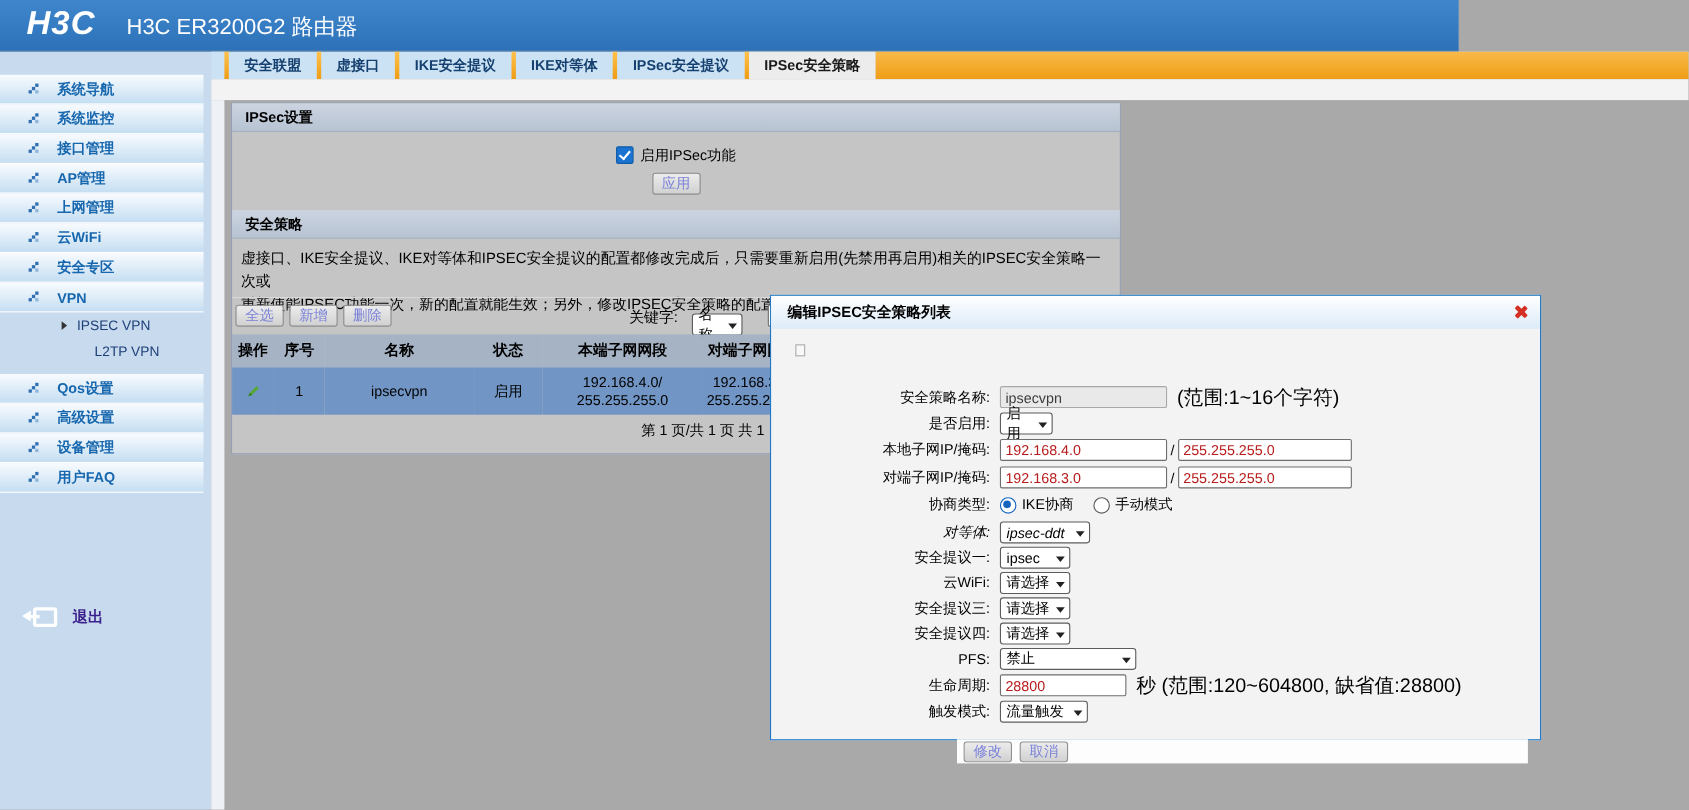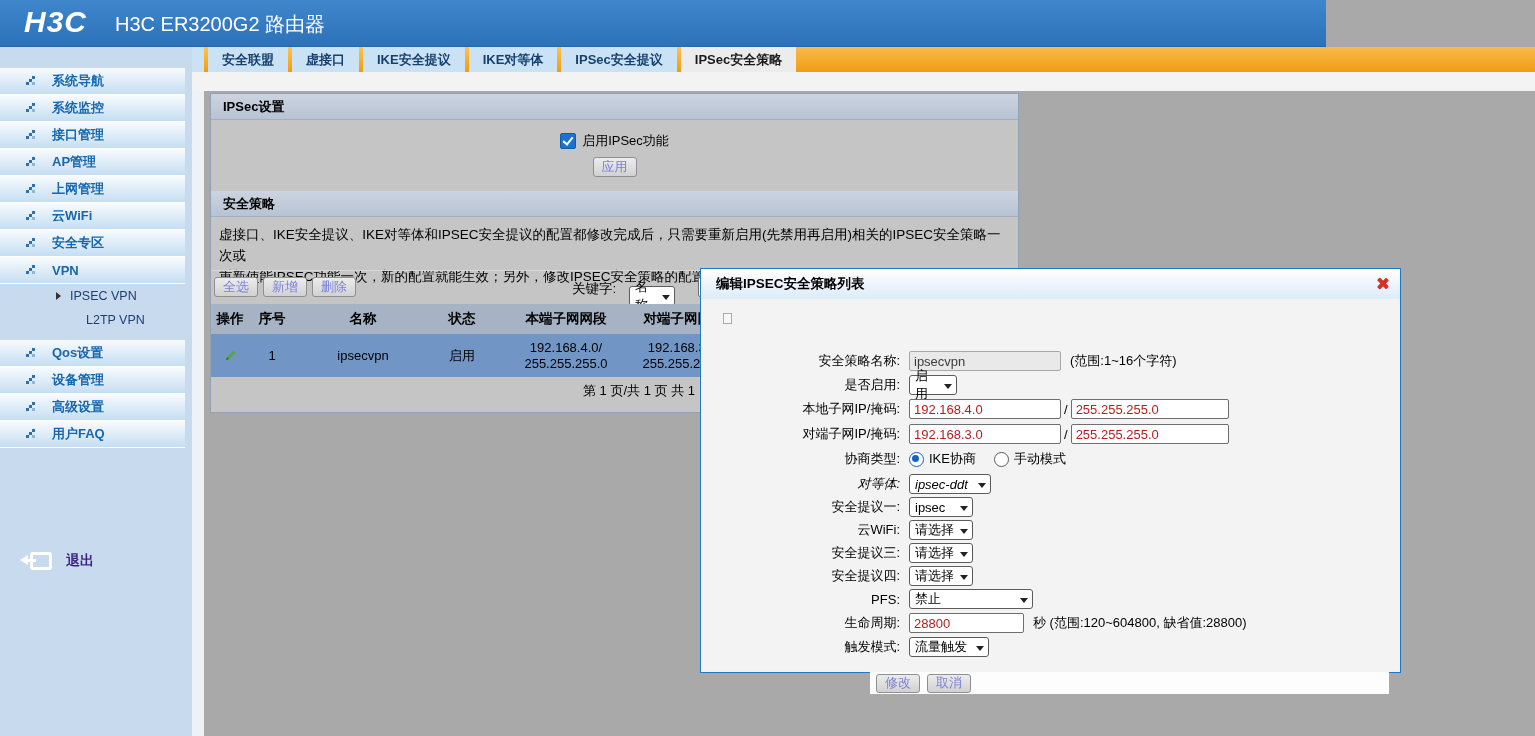--- a/index.html
+++ b/index.html
@@ -92,21 +92,21 @@
     padding-left:15px;font-size:13.5px;font-weight:bold;color:#000;position:relative;}
   .d-close{position:absolute;right:12px;top:8px;width:13px;height:13px;cursor:pointer;}
   .d-close::before,.d-close::after{content:"";position:absolute;left:6px;top:0;width:3.5px;height:13px;
     background:#d43023;border-radius:1px;}
   .d-close::before{transform:rotate(45deg);}
   .d-close::after{transform:rotate(-45deg);}
   .artifact{position:absolute;left:22px;top:44px;width:7px;height:9px;border:1px solid #aaa;background:#f8f8f8;}
   .drow{position:absolute;left:0;width:680px;height:22px;display:flex;align-items:center;padding-left:33px;}
   .dlabel{width:166px;text-align:right;font-size:13px;color:#000;flex:0 0 166px;}
   .dctrl{margin-left:9px;display:flex;align-items:center;}
-  .hint{font-size:13px;color:#000;margin-left:9px;white-space:nowrap;}
+  .hint{font-size:18px;color:#000;margin-left:9px;white-space:nowrap;}
   .slash{font-size:13px;margin:0 3px;}
   .radio{width:13px;height:13px;border-radius:50%;border:1px solid #5a5a5a;background:#fff;display:inline-block;cursor:pointer;}
   .radio.checked{border-color:#1563be;position:relative;}
   .radio.checked::after{content:"";position:absolute;left:2px;top:2px;width:7px;height:7px;border-radius:50%;background:#1563be;}
   .radio-label{font-size:13px;margin:0 0 0 5px;}
   .radio-gap{width:18px;}
   .d-footer{position:absolute;left:870px;top:672px;width:519px;height:22px;background:#fdfdfd;z-index:11;
     display:flex;align-items:center;padding-left:6px;box-sizing:border-box;}
   .d-footer .btn{margin-right:7px;height:19px;}
 
@@ -162,25 +162,25 @@
     <div class="side-sub">
       <span class="sub-label sub-indent">L2TP VPN</span>
     </div>
     <div class="side-gap"></div>
     <div class="side-item">
       <span class="dots-icon"></span>
       <span class="side-label">Qos设置</span>
     </div>
     <div class="side-item">
       <span class="dots-icon"></span>
+      <span class="side-label">高级设置</span>
+    </div>
+    <div class="side-item">
+      <span class="dots-icon"></span>
       <span class="side-label">设备管理</span>
-    </div>
-    <div class="side-item">
-      <span class="dots-icon"></span>
-      <span class="side-label">高级设置</span>
     </div>
     <div class="side-item">
       <span class="dots-icon"></span>
       <span class="side-label">用户FAQ</span>
     </div>
   </div>
   <div class="logout">
     <span class="exit-icon"></span>
     <span class="logout-label">退出</span>
   </div>

